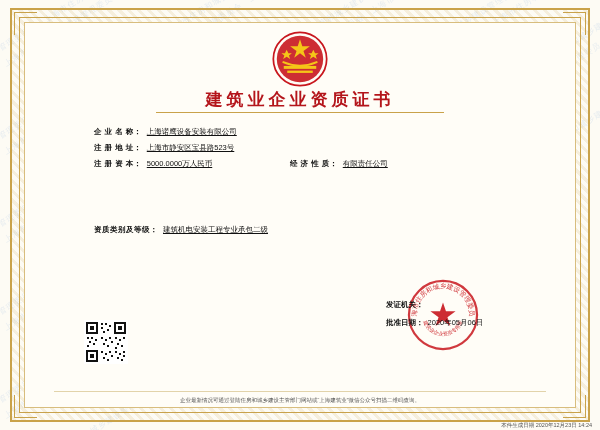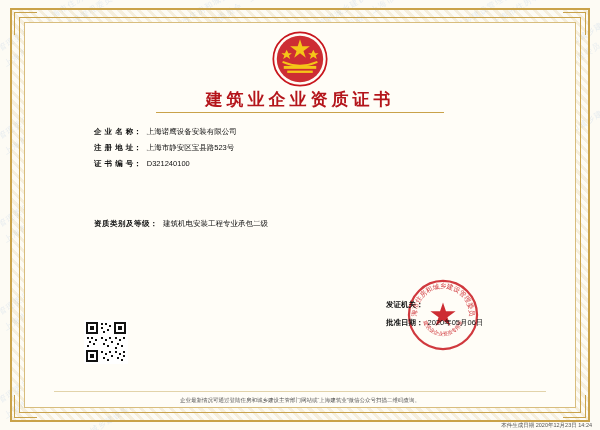--- a/index.html
+++ b/index.html
@@ -103,20 +103,21 @@
     font-weight:bold;
     color:#111;
     white-space:nowrap;
     letter-spacing:.5px;
   }
   .fvalue{
     margin-left:5px;
     color:#111;
     border-bottom:none;
     white-space:nowrap;
+    text-decoration:underline;
   }
   .flabel.two-line{
     display:inline-block;
     white-space:normal;
     width:62px;
     line-height:8px;
     font-size:6px;
   }
   
   .qr{
@@ -217,26 +218,32 @@
       </div>
 
       <div class="frow">
         <div class="fcell left">
           <span class="flabel">注 册 地 址：</span>
           <span class="fvalue">上海市静安区宝县路523号</span>
         </div>
       </div>
 
 
-
       <div class="frow">
         <div class="fcell left">
-          <span class="flabel">证 书 编 号：</span>
-          <span class="fvalue">D321240100</span>
-        </div>
+          <span class="flabel">注 册 资 本：</span>
+          <span class="fvalue">5000.0000万人民币</span>
+        </div>
+        <div class="fcell right">
+          <span class="flabel">经 济 性 质：</span>
+          <span class="fvalue">有限责任公司</span>
+        </div>
+      </div>
+
+      <div class="frow">
       </div>
 
       <div class="frow" style="margin-top:4px;">
         <div class="fcell left" style="width:auto;margin-top:44px;">
           <span class="flabel">资质类别及等级：</span>
           <span class="fvalue">建筑机电安装工程专业承包二级</span>
         </div>
       </div>
 
     </div>

